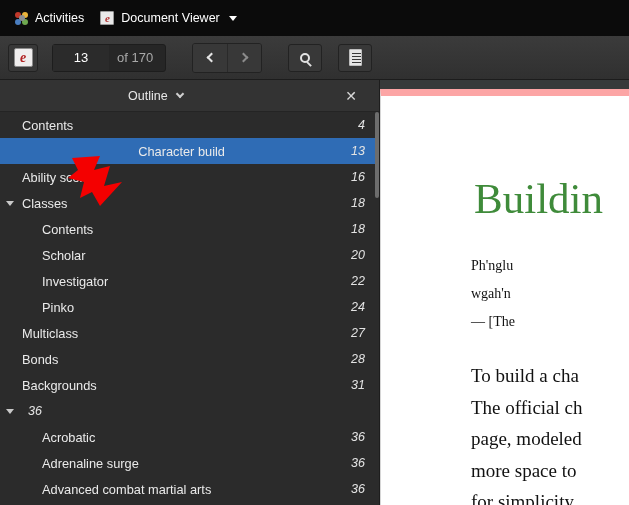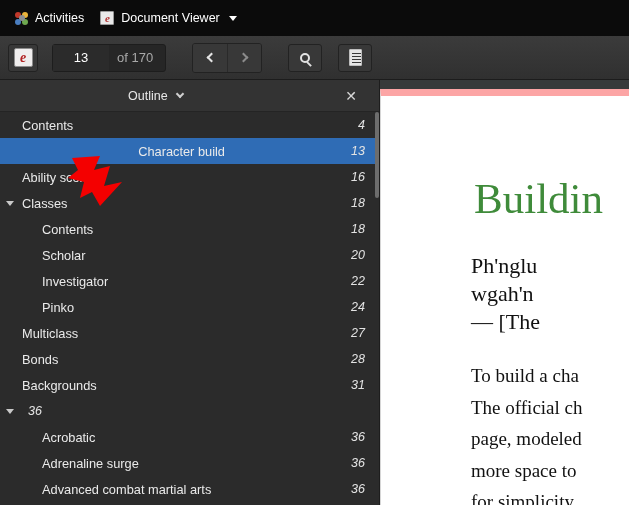--- a/index.html
+++ b/index.html
@@ -329,21 +329,21 @@
     font-family: "Liberation Serif", serif;
     color: #3f8b3a;
     font-size: 43px;
     white-space: nowrap;
     margin-top: 78px;
     margin-left: 93px;
     letter-spacing: 0px;
   }
   #doc-quote {
     font-family: "Liberation Serif", serif;
-    font-size: 22px;
+    font-size: 14px;
     line-height: 28px;
     margin-top: 29px;
     margin-left: 90px;
     white-space: nowrap;
     color: #111;
   }
   #doc-body {
     font-family: "Liberation Serif", serif;
     font-size: 19px;
     line-height: 31.5px;

